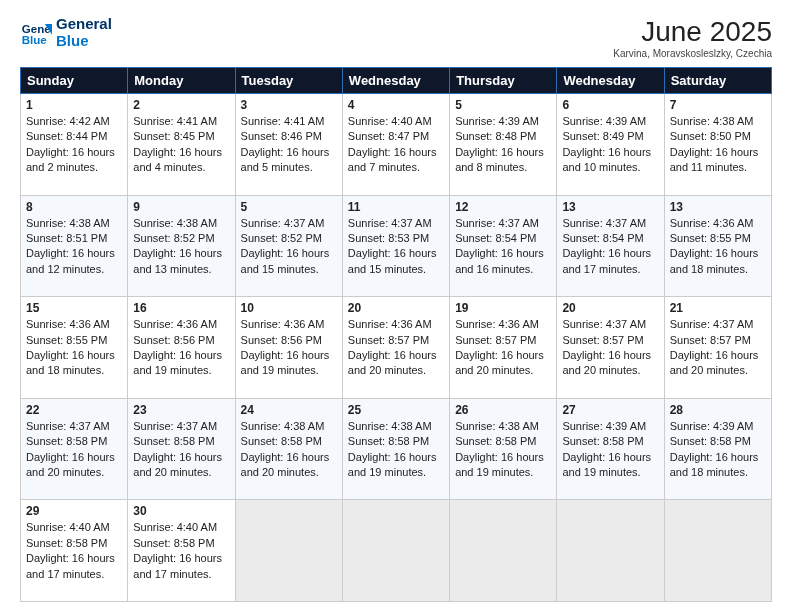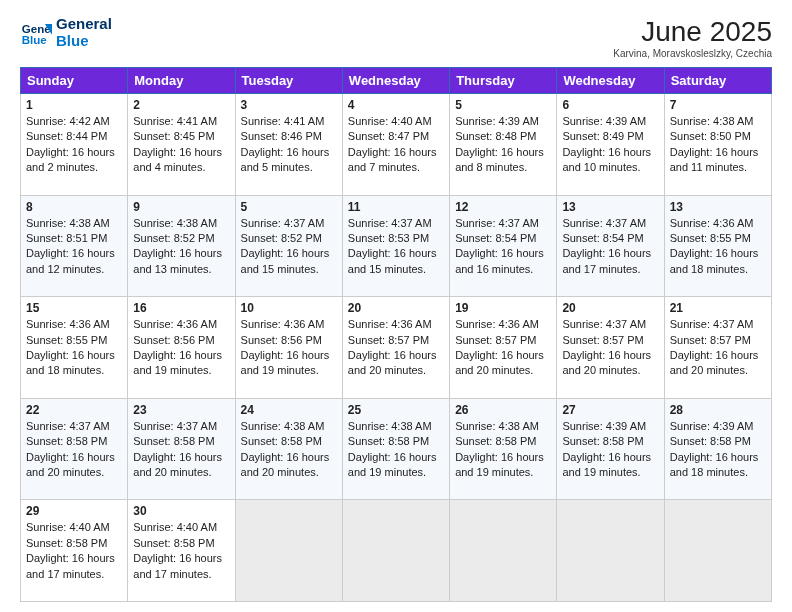--- a/index.html
+++ b/index.html
@@ -46,21 +46,21 @@
       color: #444;
     }
     .calendar {
       flex: 1;
       border: 1px solid #ccc;
       border-collapse: collapse;
       width: 100%;
       table-layout: fixed;
     }
     .calendar th {
-      background: #6d28d9;
+      background: #0f172a;
       color: #fff;
       text-align: left;
       padding: 5px 6px;
       font-size: 13px;
       border: 1px solid #2a6db5;
     }
     .calendar td {
       vertical-align: top;
       padding: 4px 5px;
       font-size: 10px;

